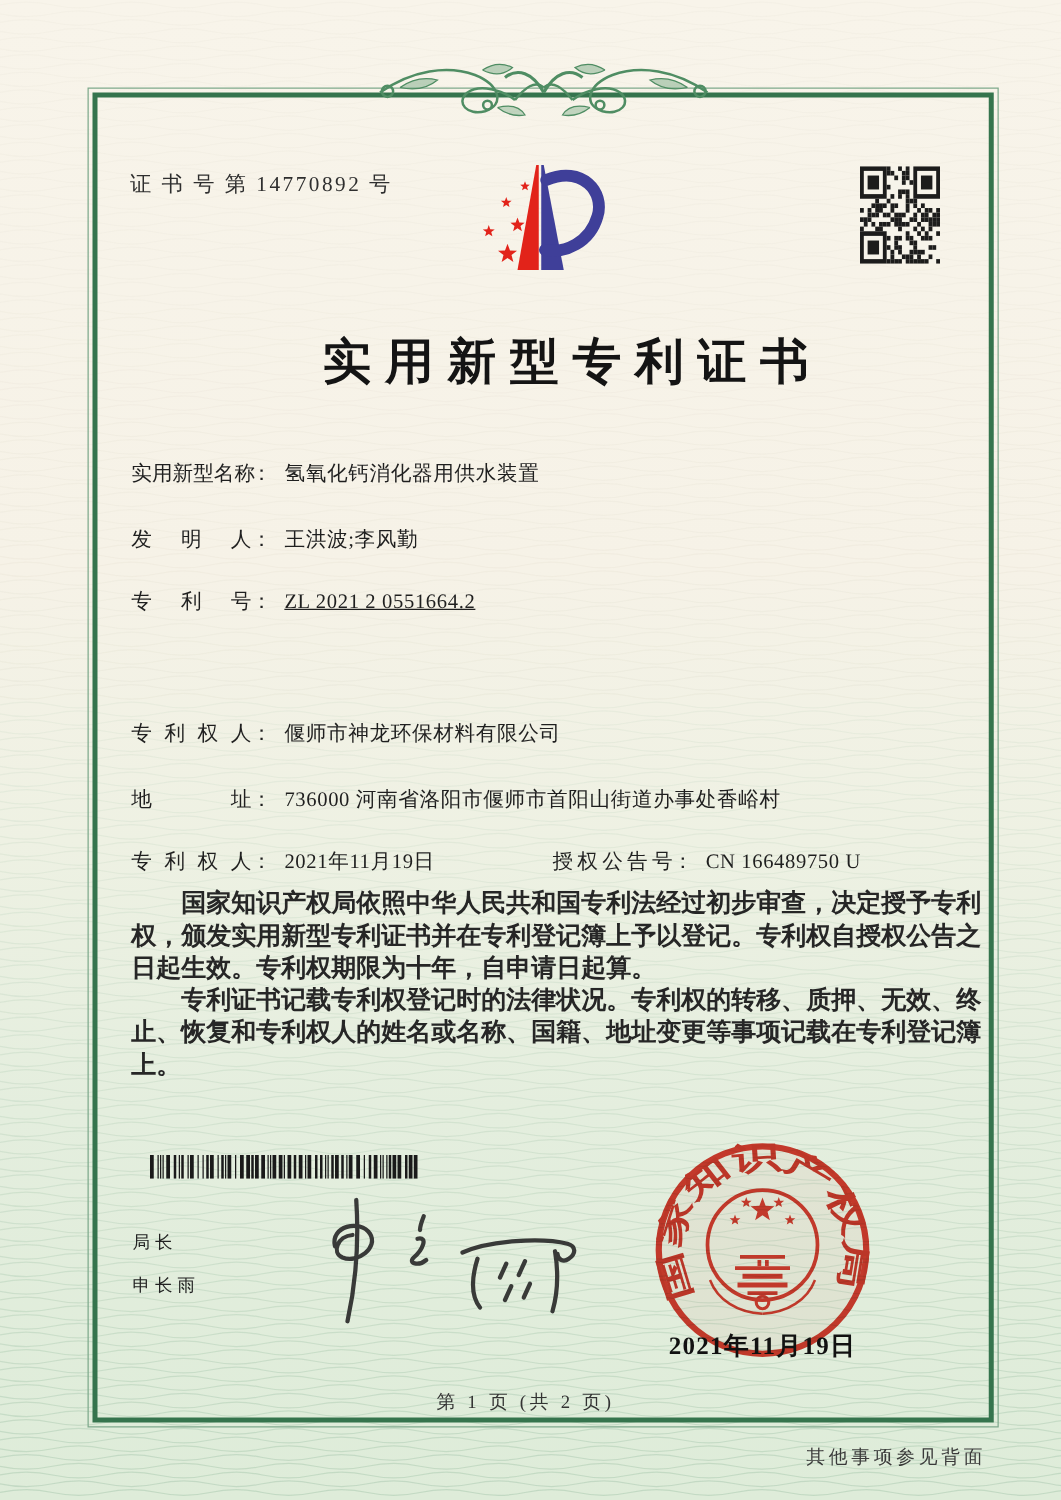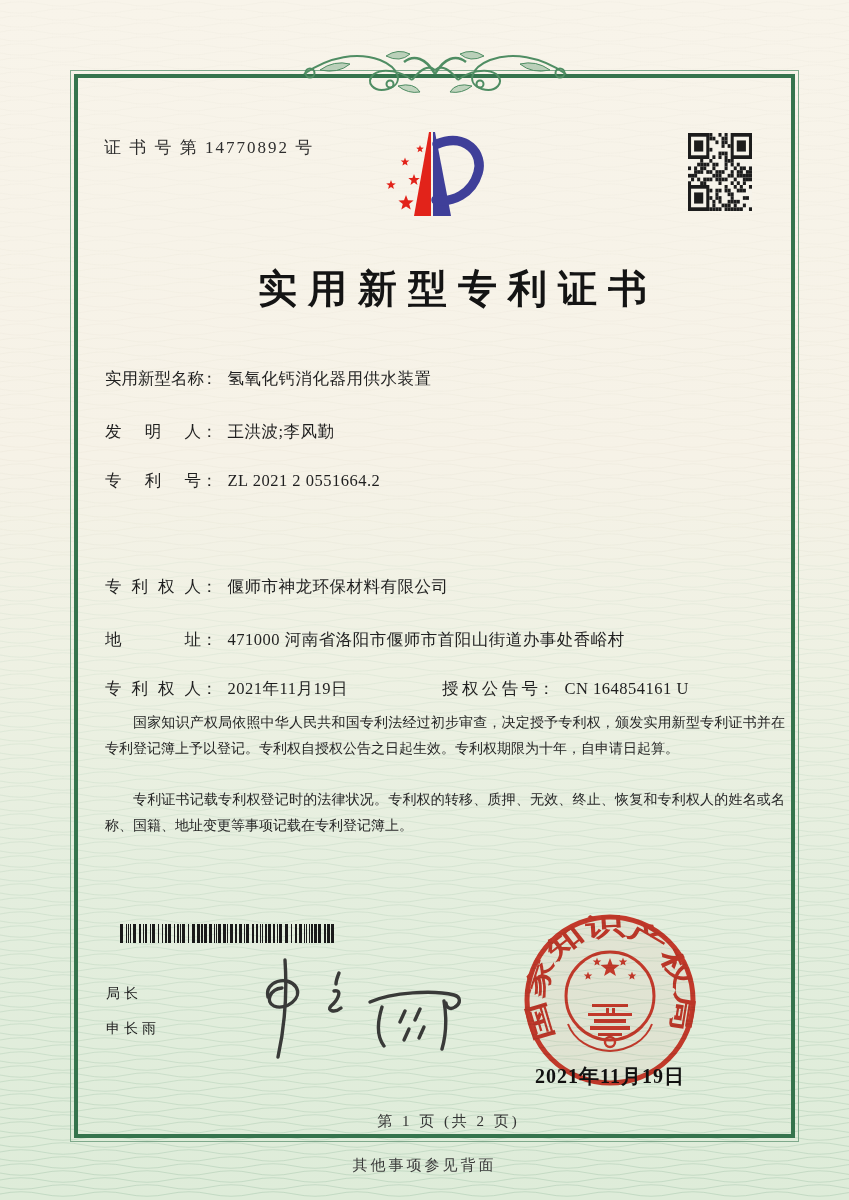--- a/index.html
+++ b/index.html
@@ -14,26 +14,26 @@
   .frame-inner{position:absolute;inset:3px;border:4px solid #35744d;box-sizing:border-box;}
   .abs{position:absolute;z-index:2;}
   .certno{left:104px;top:136px;font-size:17px;letter-spacing:2px;color:#2e2e2e;}
   .title{left:70px;top:262px;width:765px;text-align:center;font-size:39px;font-weight:bold;
     letter-spacing:11px;color:#141414;text-indent:11px;}
   .frow{left:105px;height:24px;font-size:16.5px;white-space:nowrap;color:#1f1f1f;}
   .flabel{display:inline-block;width:96px;text-align:justify;text-align-last:justify;vertical-align:top;}
   .fcolon{display:inline-block;margin-right:10px;}
   .fvalue{letter-spacing:0.5px;}
   .grant2{position:absolute;left:337px;top:0;white-space:nowrap;}
-  .para{left:105px;width:680px;font-size:14px;line-height:26px;text-indent:2em;
-    color:#262626;text-align:justify;font-style:normal;}
+  .para{left:105px;width:680px;font-size:20px;line-height:26px;text-indent:2em;
+    color:#262626;text-align:justify;font-style:normal;font-weight:bold;}
   .director{left:106px;font-size:14px;letter-spacing:4px;color:#222;}
-  .pagefoot{left:84px;top:1112px;width:729px;text-align:center;font-size:15px;
+  .pagefoot{left:56px;top:1112px;width:729px;text-align:center;font-size:15px;
     letter-spacing:3px;color:#333;}
-  .backnote{left:60px;top:1156px;width:729px;text-align:center;font-size:15px;
+  .backnote{left:60px;top:1156px;width:729px;text-align:right;font-size:15px;
     letter-spacing:3px;color:#3a3a3a;}
   .sealdate{left:518px;top:1063px;width:184px;text-align:center;font-size:20px;
     color:#111;z-index:4;letter-spacing:1px;font-weight:bold;}
   #seal-svg{mix-blend-mode:multiply;opacity:.9;}
   #sig-svg{z-index:3;}
 </style>
 </head>
 <body>
 
 <div class="paper">
@@ -392,33 +392,33 @@
     </svg>
 
   <div class="abs title">实用新型专利证书</div>
 
   <div class="abs frow" style="top:368px;">
     <span class="flabel">实用新型名称</span><span class="fcolon">：</span><span class="fvalue">氢氧化钙消化器用供水装置</span>
   </div>
   <div class="abs frow" style="top:421px;">
     <span class="flabel">发明人</span><span class="fcolon">：</span><span class="fvalue">王洪波;李风勤</span>
   </div>
-  <div class="abs frow" style="top:470px;">
+  <div class="abs frow" style="top:470px;text-decoration:underline;">
     <span class="flabel">专利号</span><span class="fcolon">：</span><span class="fvalue">ZL 2021 2 0551664.2</span>
   </div>
   <div class="abs frow" style="top:576px;">
     <span class="flabel">专利权人</span><span class="fcolon">：</span><span class="fvalue">偃师市神龙环保材料有限公司</span>
   </div>
   <div class="abs frow" style="top:629px;">
-    <span class="flabel">地址</span><span class="fcolon">：</span><span class="fvalue">471000 河南省洛阳市偃师市首阳山街道办事处香峪村</span>
+    <span class="flabel">地址</span><span class="fcolon">：</span><span class="fvalue">736000 河南省洛阳市偃师市首阳山街道办事处香峪村</span>
   </div>
   <div class="abs frow" style="top:678px;">
     <span class="flabel">专利权人</span><span class="fcolon">：</span><span class="fvalue">2021年11月19日</span>
     <span class="grant2">
-      <span class="flabel">授权公告号</span><span class="fcolon">：</span><span class="fvalue">CN 164854161 U</span>
+      <span class="flabel">授权公告号</span><span class="fcolon">：</span><span class="fvalue">CN 166489750 U</span>
     </span>
   </div>
 
   <div class="abs para" style="top:710px;">国家知识产权局依照中华人民共和国专利法经过初步审查，决定授予专利权，颁发实用新型专利证书并在专利登记簿上予以登记。专利权自授权公告之日起生效。专利权期限为十年，自申请日起算。</div>
   <div class="abs para" style="top:787px;">专利证书记载专利权登记时的法律状况。专利权的转移、质押、无效、终止、恢复和专利权人的姓名或名称、国籍、地址变更等事项记载在专利登记簿上。</div>
 
   <svg id="bar-svg" class="abs" style="left:120px;top:924px;" width="217" height="19">
       <rect x="0" y="0" width="3" height="19" fill="#1a1a1a"></rect>
       <rect x="6" y="0" width="1" height="19" fill="#1a1a1a"></rect>
       <rect x="8" y="0" width="1" height="19" fill="#1a1a1a"></rect>

